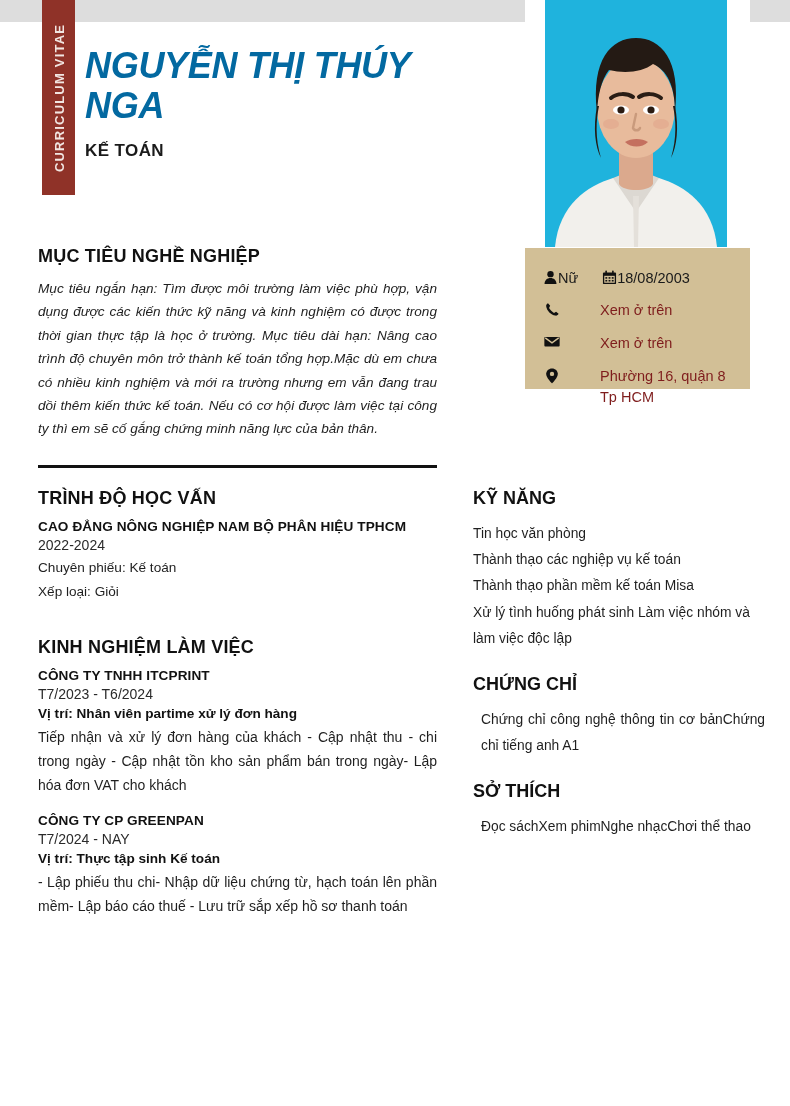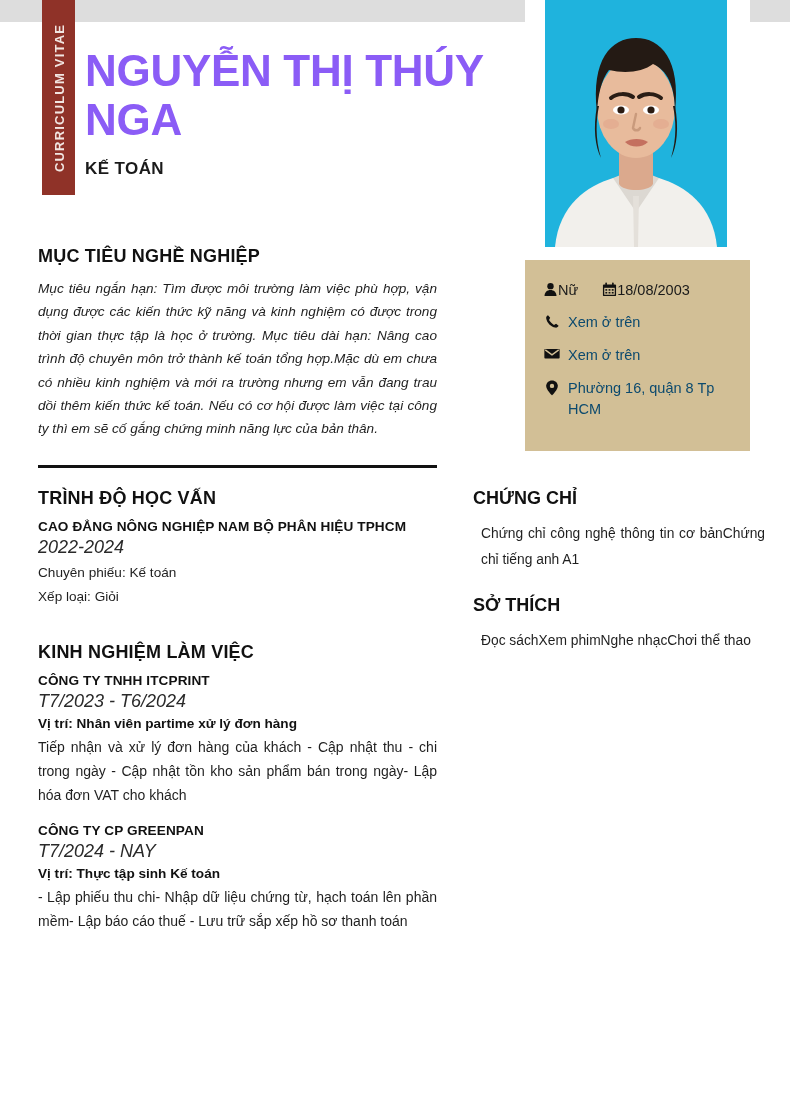--- a/index.html
+++ b/index.html
@@ -54,26 +54,27 @@
   }
 
   
   .header {
     position: absolute;
     left: 85px;
     top: 46px;
     width: 400px;
   }
   .full-name {
-    font-size: 44px;
+    font-size: 36px;
     font-weight: 700;
     line-height: 1.12;
     letter-spacing: -0.3px;
-    color: #8b5cf6;
+    color: #0369a1;
     margin: 0;
+    font-style: italic;
   }
   .job-title {
     margin-top: 14px;
     font-size: 17px;
     font-weight: 700;
     letter-spacing: 0.4px;
     color: #1a1a1a;
   }
 
   
@@ -85,34 +86,35 @@
     height: 247px;
     background: #1fb3dd;
     overflow: hidden;
   }
   .photo svg { display: block; width: 100%; height: 100%; }
 
   
   .contact-card {
     position: absolute;
     left: 525px;
-    top: 260px;
+    top: 248px;
     width: 225px;
-    height: 191px;
+    height: 141px;
     background: #d2bf96;
     box-sizing: border-box;
     padding: 22px 18px 0 18px;
   }
   .contact-row {
     display: flex;
     align-items: flex-start;
     margin-bottom: 12px;
     font-size: 14.5px;
     line-height: 1.45;
-    color: #0c4a6e;
+    color: #7f1d1d;
+    gap: 32px;
   }
   .contact-row .ic {
     flex: 0 0 auto;
     width: 18px;
     margin-right: 7px;
     margin-top: 2px;
     display: inline-flex;
     justify-content: center;
   }
   .contact-row .ic svg { display: block; }
@@ -157,22 +159,21 @@
   }
   .entry { margin-bottom: 0; }
   .entry-org {
     font-size: 13.6px;
     font-weight: 700;
     letter-spacing: 0.1px;
     color: #111111;
     margin-bottom: 3px;
   }
   .entry-date {
-    font-size: 18px;
-    font-style: italic;
+    font-size: 14px;
     color: #2a2a2a;
     margin-bottom: 4px;
   }
   .entry-line {
     font-size: 13.6px;
     line-height: 1.62;
     color: #1f1f1f;
     margin-bottom: 2px;
   }
   .entry-role {
@@ -370,20 +371,27 @@
       <div class="entry-org">CÔNG TY CP GREENPAN</div>
       <div class="entry-date">T7/2024 - NAY</div>
       <div class="entry-role">Vị trí: Thực tập sinh Kế toán</div>
       <p class="entry-desc">- Lập phiếu thu chi- Nhập dữ liệu chứng từ, hạch toán lên phần mềm- Lập báo cáo thuế - Lưu trữ sắp xếp hồ sơ thanh toán</p>
     </div>
 
   </div>
 
   <div class="col-right">
 
+    <div class="r-block">
+      <h2 class="sec-h-r">KỸ NĂNG</h2>
+      <div class="r-line">Tin học văn phòng</div>
+      <div class="r-line">Thành thạo các nghiệp vụ kế toán</div>
+      <div class="r-line">Thành thạo phần mềm kế toán Misa</div>
+      <div class="r-line">Xử lý tình huống phát sinh Làm việc nhóm và làm việc độc lập</div>
+    </div>
 
     <div class="r-block">
       <h2 class="sec-h-r">CHỨNG CHỈ</h2>
       <p class="r-para">Chứng chỉ công nghệ thông tin cơ bảnChứng chỉ tiếng anh A1</p>
     </div>
 
     <div class="r-block">
       <h2 class="sec-h-r">SỞ THÍCH</h2>
       <p class="r-para">Đọc sáchXem phimNghe nhạcChơi thể thao</p>
     </div>

